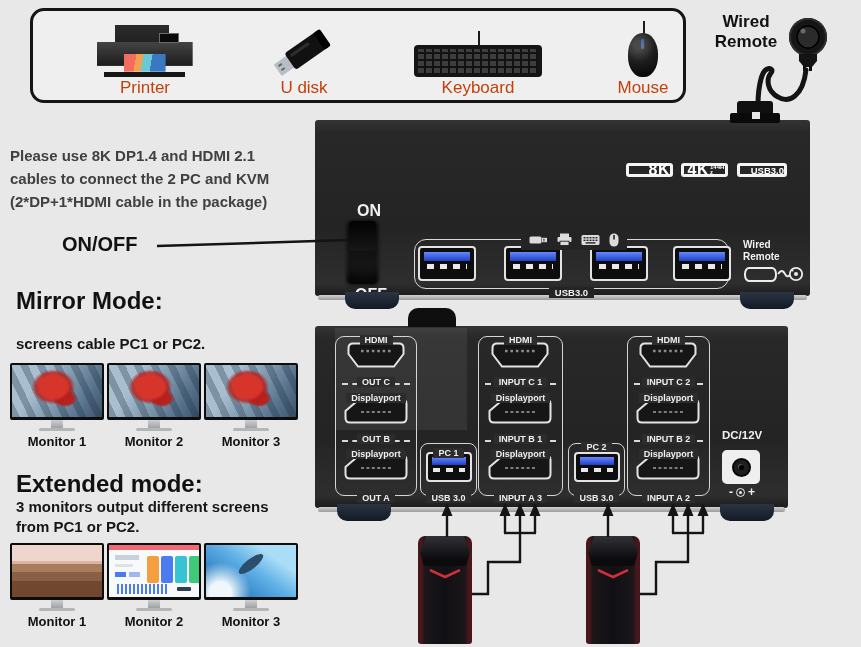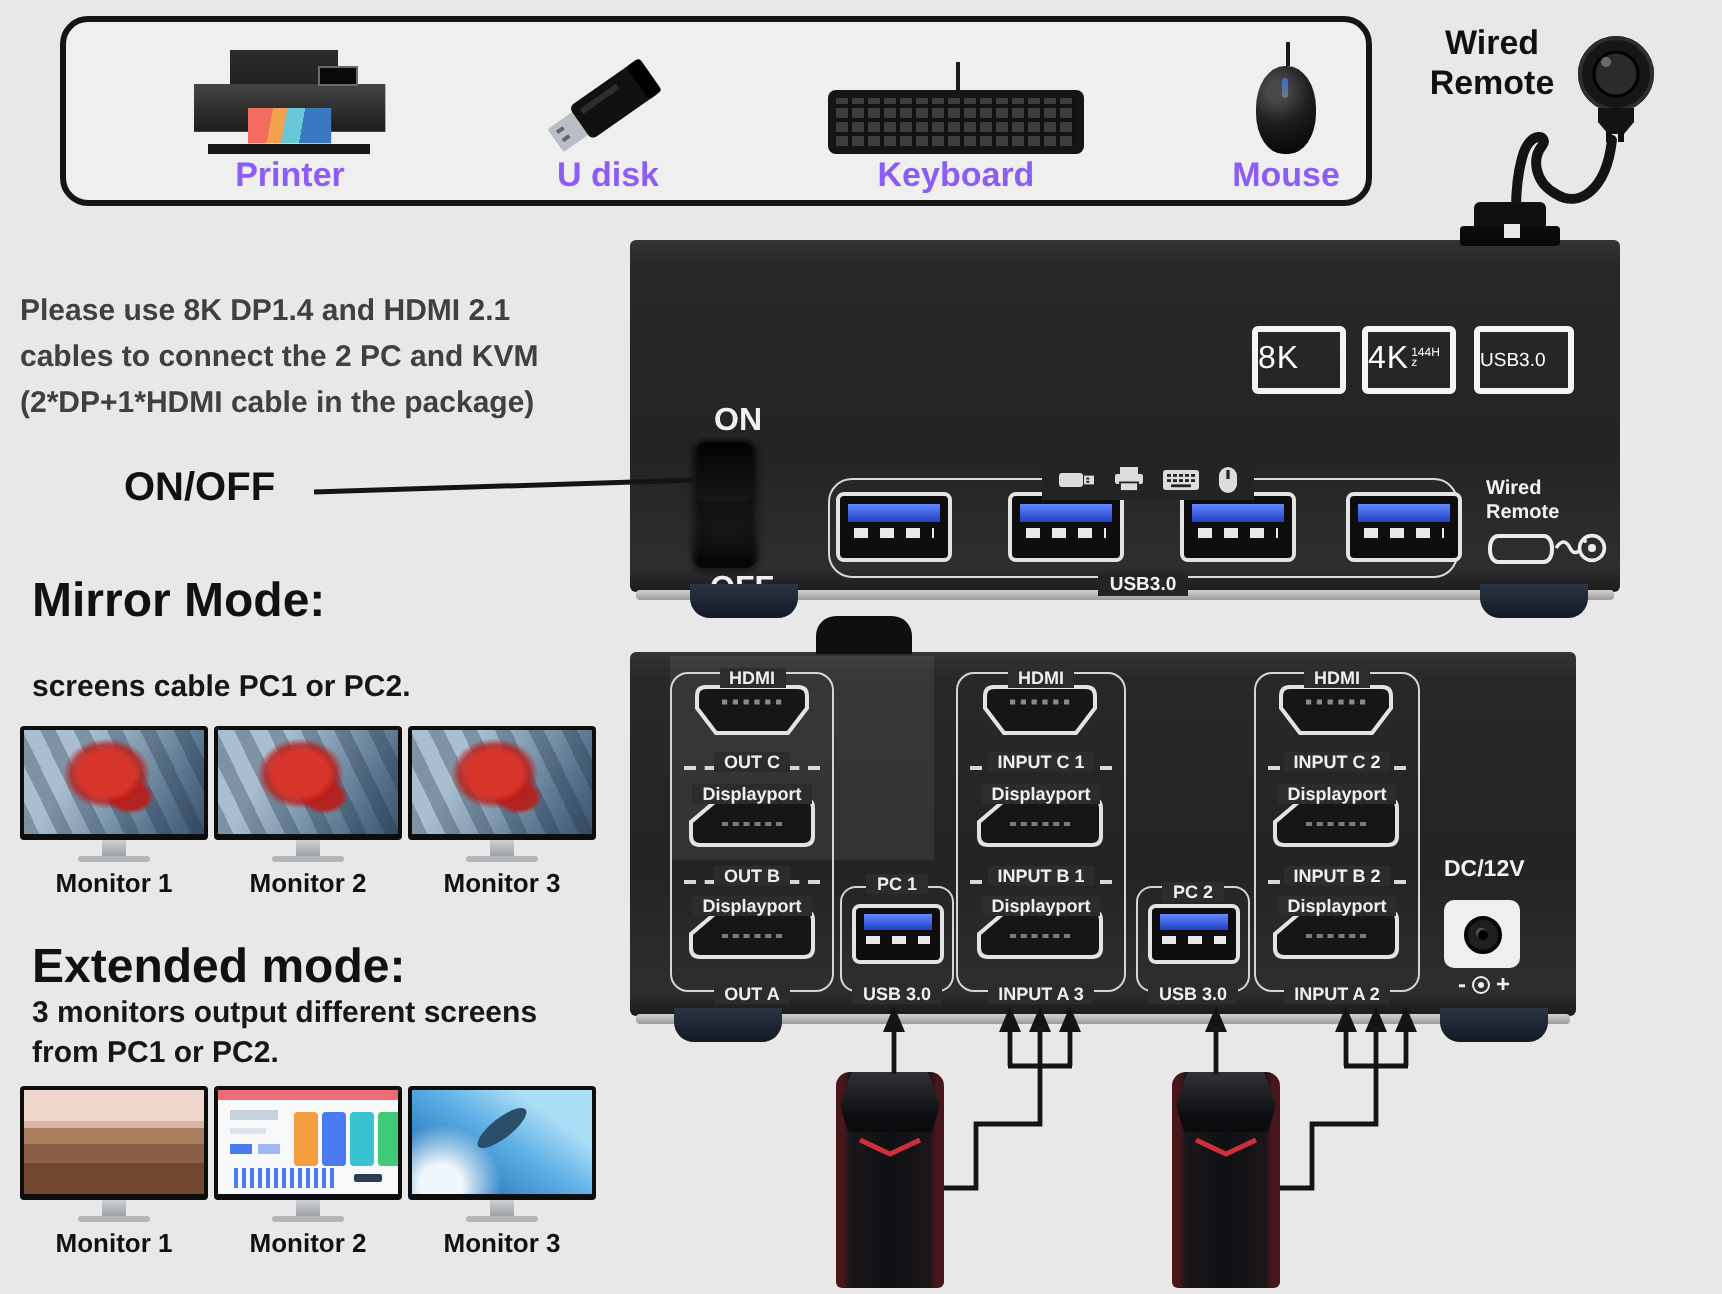--- a/index.html
+++ b/index.html
@@ -3,21 +3,21 @@
 <meta charset="utf-8">
 <style>
 *{margin:0;padding:0;box-sizing:border-box}
 body{font-family:"Liberation Sans",sans-serif;background:#e8e8e8}
 #canvas{position:relative;width:861px;height:647px;background:#e8e8e8;overflow:hidden}
 .abs{position:absolute}
 
 
 #periph-box{left:30px;top:8px;width:656px;height:95px;border:3px solid #151515;border-radius:14px;background:#efefef}
 .pitem{position:absolute;top:5px;bottom:2px;display:flex;flex-direction:column;align-items:center;justify-content:flex-end}
-.plabel{font-size:17px;font-weight:700;color:#8b5cf6;margin-top:1px;white-space:nowrap}
+.plabel{font-size:17px;font-weight:400;color:#c2410c;margin-top:1px;white-space:nowrap}
 .printer-art{width:104px;height:52px;position:relative;background:
  linear-gradient(100deg,#f26d5e 0 28%,#f2a24f 28% 44%,#68c8d8 44% 64%,#3a78c2 64% 100%) 50% 84%/40% 34% no-repeat,
  linear-gradient(#444,#1c1c1c) 50% 62%/92% 46% no-repeat,
  linear-gradient(#2c2c2c,#202020) 44% 0/52% 38% no-repeat,
  linear-gradient(#161616,#161616) 50% 100%/78% 10% no-repeat}
 .printer-art::after{content:"";position:absolute;right:18px;top:8px;width:18px;height:8px;background:#0a0a0a;border:1px solid #6a6a6a}
 .kb-art{width:128px;height:32px;border-radius:4px;padding:4px;background:#151515;position:relative}
 .kb-keys{width:100%;height:100%;background:repeating-linear-gradient(90deg,transparent 0 6px,#121212 6px 8px),repeating-linear-gradient(0deg,transparent 0 5px,#121212 5px 7px),#3d3d3d}
 .kb-art::before{content:"";position:absolute;left:50%;top:-14px;width:2px;height:14px;background:#1a1a1a}
 .mouse-art{width:30px;height:44px;border-radius:48% 48% 46% 46%;background:radial-gradient(circle at 35% 28%,#4a4a4a 0 12%,#1d1d1d 45%,#060606 90%);position:relative}
@@ -57,21 +57,21 @@
  radial-gradient(circle at 16% 92%,#eff7fc 0 12%,rgba(239,247,252,.55) 22%,transparent 34%),
  linear-gradient(215deg,#aaddf6 0 24%,#5fb0e6 48%,#2e7fc2 78%,#1f6aaa 100%)}
 .scr-ext3::after{content:"";position:absolute;left:30px;top:14px;width:30px;height:10px;background:#2b4f6b;border-radius:50%;transform:rotate(-38deg)}
 
 
 .device{background:linear-gradient(180deg,#343434 0,#282828 7%,#242424 60%,#2e2e2e 93%,#1b1b1b 100%);border-radius:3px}
 #dev-front{left:315px;top:120px;width:495px;height:176px}
 #dev-back{left:315px;top:326px;width:473px;height:182px}
 .dev-strip{position:absolute;left:3px;right:3px;bottom:-4px;height:5px;background:linear-gradient(#d2d2d2,#9b9b9b);border-radius:2px;z-index:0}
 .foot{position:absolute;width:54px;height:17px;background:linear-gradient(#2b3442,#131a26);border-radius:0 0 10px 10px;z-index:2}
-.badge{position:absolute;top:43px;height:34px;border:3px solid #f4f4f4;border-radius:3px;color:#fff;display:flex;align-items:center;justify-content:flex-start;font-weight:400}
+.badge{position:absolute;top:43px;height:14px;border:3px solid #f4f4f4;border-radius:3px;color:#fff;display:flex;align-items:center;justify-content:flex-end;font-weight:700}
 .badge .b-big{font-size:16px;letter-spacing:.5px}
 .badge .b-sub{font-size:6px;line-height:5.5px;width:15px;margin-left:1px;word-break:break-all}
 .sw-label{position:absolute;font-size:16px;font-weight:700;color:#f0f0f0}
 #rocker{position:absolute;left:31px;top:97px;width:33px;height:67px;border-radius:6px;background:linear-gradient(180deg,#050505,#1e1e1e);box-shadow:inset 0 3px 5px rgba(255,255,255,.16),inset 0 -16px 16px -8px #000,0 2px 3px rgba(0,0,0,.5)}
 #rocker::before{content:"";position:absolute;left:3px;right:3px;top:4px;height:30px;border-radius:4px;background:linear-gradient(#020202,#171717)}
 .hub-outline{position:absolute;left:99px;top:119px;width:315px;height:50px;border:1.5px solid #d9d9d9;border-radius:12px}
 .hub-icons{position:absolute;left:206px;top:109px;height:21px;display:flex;align-items:center;gap:9px;background:#242424;padding:0 8px;z-index:2}
 .hub-label-wrap{position:absolute;left:99px;top:162px;width:315px;text-align:center;z-index:2}
 .hub-label-wrap span{background:#242424;padding:0 6px;font-size:9.5px;font-weight:700;color:#f0f0f0}
 .usb-port{position:absolute;background:#0d0d0d;border:2px solid #e3e3e3;border-radius:4px}
@@ -322,21 +322,21 @@
       <div class="io-label" style="top:117px"><span>Displayport</span></div>
       <svg class="io-svg" style="left:9px;top:128px" width="64" height="26">
           <path d="M15 1.5 H58 Q62.5 1.5 62.5 6 V20 Q62.5 24.5 58 24.5 H6 Q1.5 24.5 1.5 20 V13 Z" fill="#161616" stroke="#e3e3e3" stroke-width="2"></path>
           <line x1="17" y1="14" x2="48" y2="14" stroke="#7d7d7d" stroke-width="2" stroke-dasharray="3 2.4"></line>
         </svg>
       <div class="io-label" style="top:161px"><span>OUT A</span></div>
     </div>
 
     <div class="pc-group" style="left:105px">
       <div class="pc-outline"></div>
-      <div class="io-label" style="top:106px"><span>PC 1</span></div>
+      <div class="io-label" style="top:116px"><span>PC 1</span></div>
       <div class="usb-port sm" style="left:6px;top:126px;width:46px;height:30px">
           <div class="usb-tab"></div>
           <div class="usb-pins"></div>
         </div>
       <div class="io-label" style="top:161px"><span>USB 3.0</span></div>
     </div>
 
     <div class="io-col" style="left:163px;width:85px">
       <div class="io-outline"></div>
       <div class="io-label" style="top:3px"><span>HDMI</span></div>

